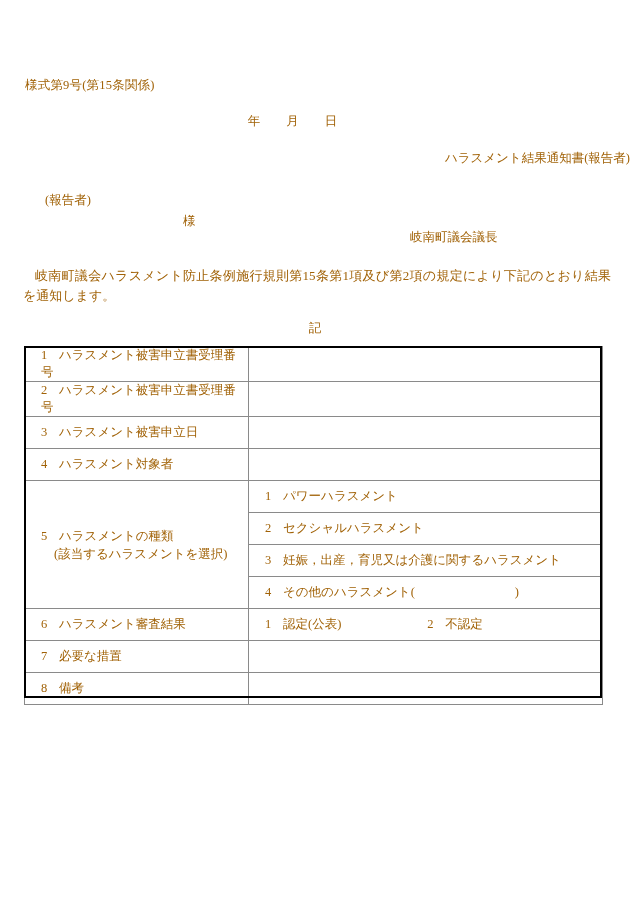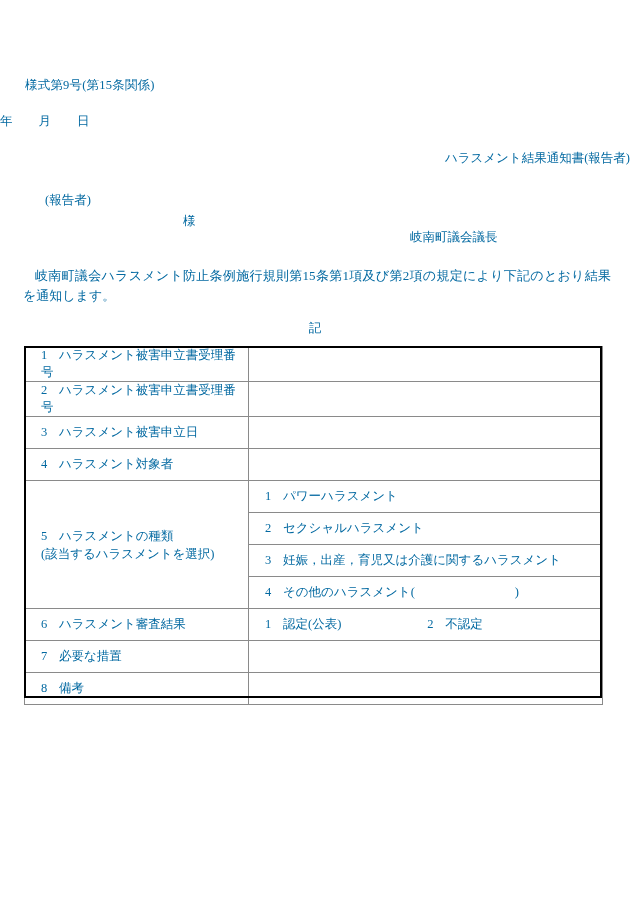--- a/index.html
+++ b/index.html
@@ -6,39 +6,39 @@
     margin: 0;
     padding: 0;
     background: #ffffff;
   }
   .page {
     position: relative;
     width: 630px;
     height: 903px;
     background: #ffffff;
     font-family: "Liberation Serif", "DejaVu Serif", serif;
-    color: #0369a1;
+    color: #a16207;
     overflow: hidden;
   }
 
   
   .form-no {
     position: absolute;
     left: 25px;
     top: 77px;
     font-size: 12.5px;
     letter-spacing: 0.2px;
     white-space: nowrap;
   }
   .date-line {
     position: absolute;
     left: 0;
     top: 113px;
     width: 585px;
-    text-align: left;
+    text-align: center;
     font-size: 12.5px;
     white-space: nowrap;
   }
   .date-line .sp { display: inline-block; width: 26px; }
 
   .doc-title {
     position: absolute;
     left: 0;
     top: 150px;
     width: 630px;
@@ -123,21 +123,21 @@
     pointer-events: none;
   }
 
   .cell-num {
     display: inline-block;
     min-width: 18px;
   }
   .label-two-line {
     line-height: 18px;
   }
-  .label-two-line .ln2 { display: block; }
+  .label-two-line .ln2 { display: block; margin-left: 13px; }
 
   .opt-gap { display: inline-block; width: 86px; }
   .paren-gap { display: inline-block; width: 100px; }
 
   .type-label-cell { vertical-align: middle; }
 </style>
 </head>
 <body>
 
 <div class="page">

